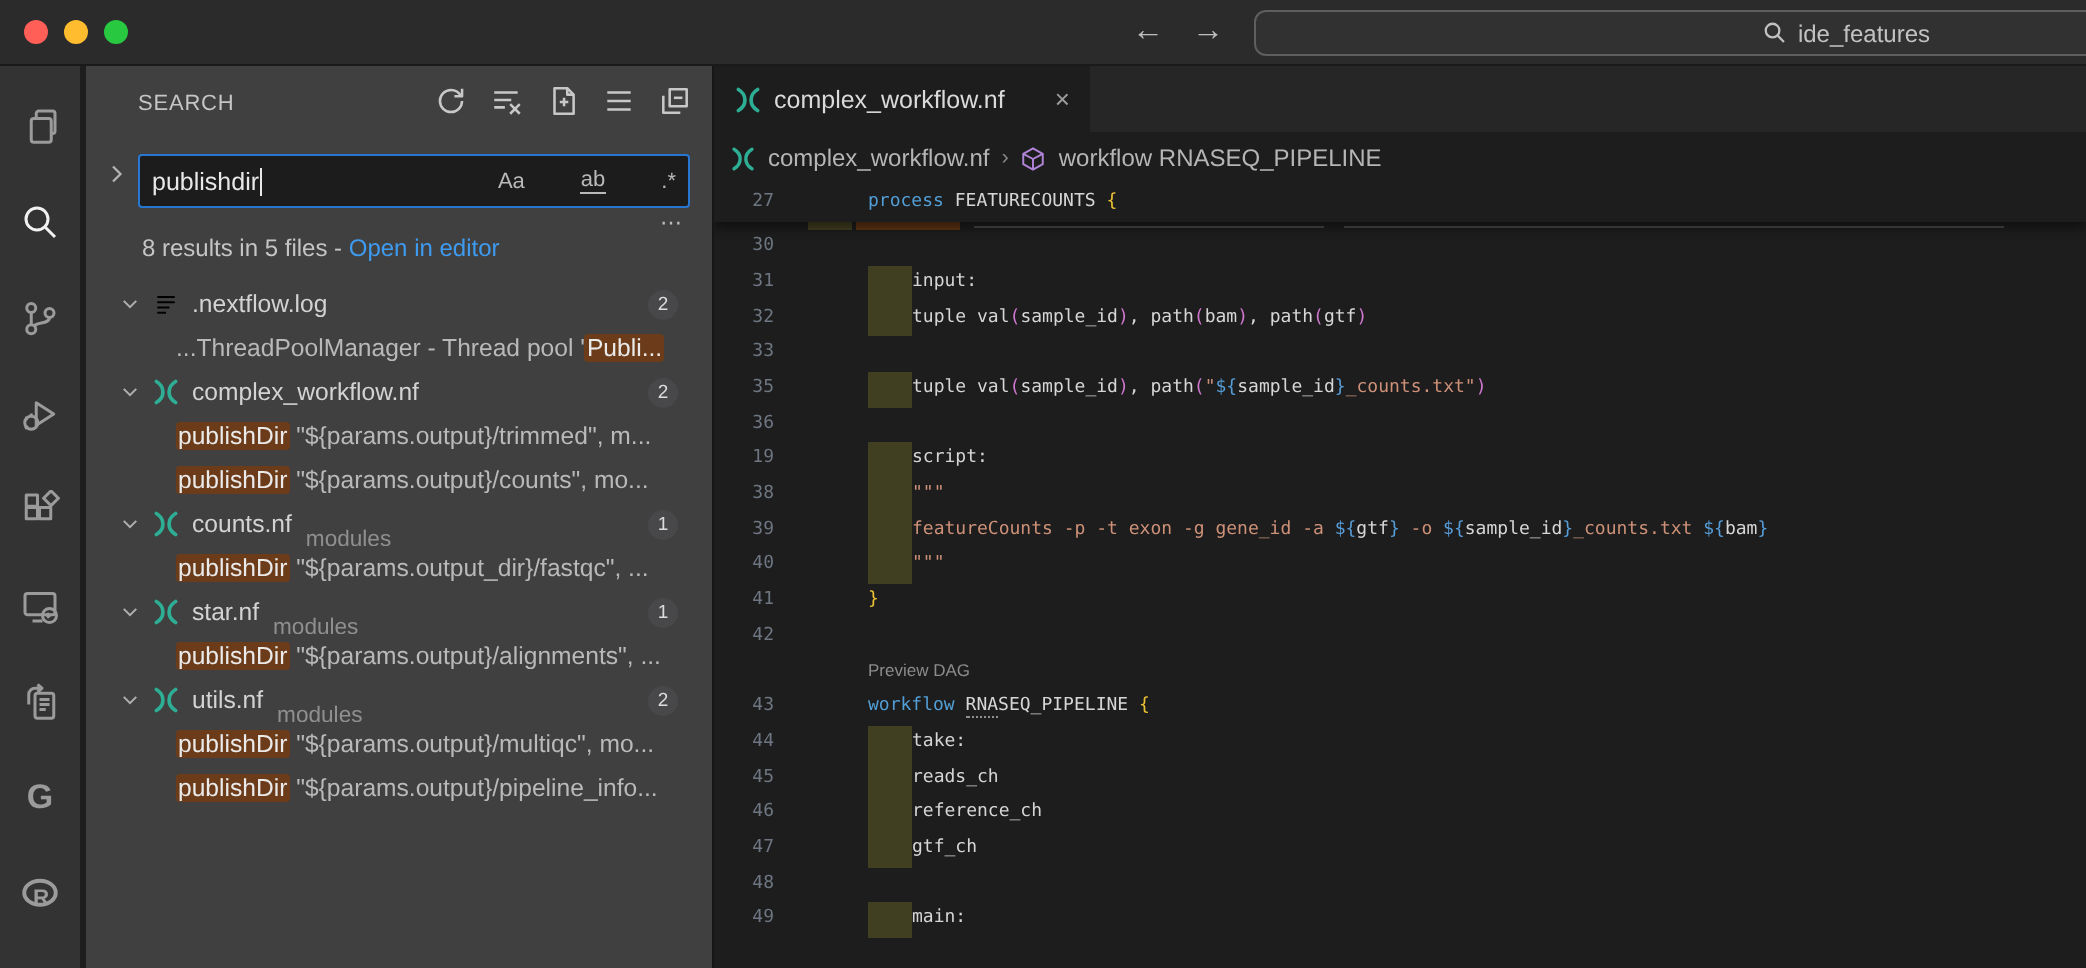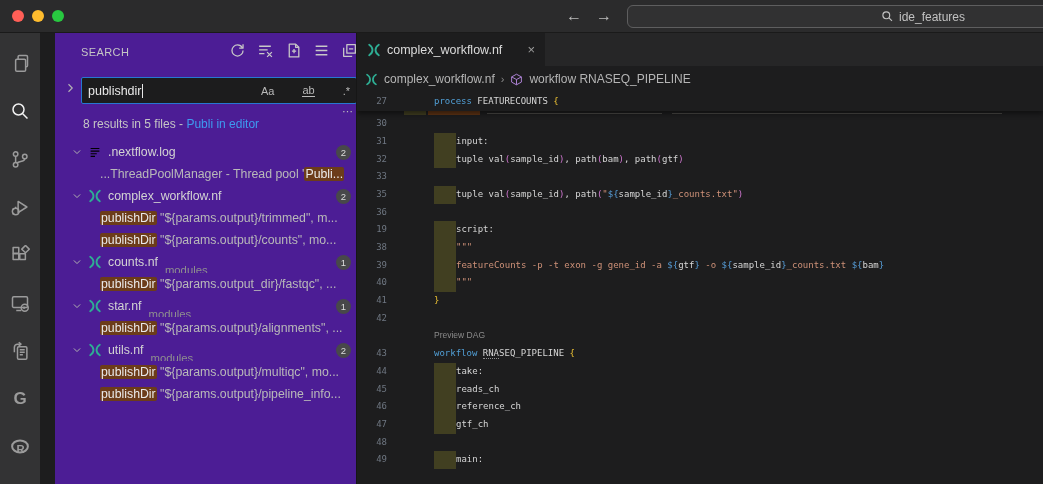--- a/index.html
+++ b/index.html
@@ -24,22 +24,22 @@
 
   
   .activitybar { position:absolute; left:0; top:33px; width:40px; height:451px;
                  background:#333334; padding-top:6px; }
   .ab-item { width:40px; height:48px; display:flex; align-items:center; justify-content:center;
              color:#9b9b9b; }
   .ab-item.active { color:#f2f2f2; }
   .ab-g { font-size:17px; font-weight:bold; color:#9b9b9b; }
 
   
-  .sidebar { position:absolute; left:55px; top:33px; width:316px; height:451px;
-             background:#4c1d95; overflow:hidden; }
+  .sidebar { position:absolute; left:43px; top:33px; width:316px; height:451px;
+             background:#404040; overflow:hidden; }
   .sb-header { position:absolute; left:0; top:0; right:0; height:34px; }
   .sb-title { position:absolute; left:26px; top:13px; font-size:11px; color:#c5c5c5; letter-spacing:.4px; }
   .sb-tools { position:absolute; right:12px; top:8px; display:flex; gap:9px; }
   .sb-tools .tool { width:19px; height:19px; display:flex; align-items:center; justify-content:center; color:#c8c8c8; }
 
   .replace-chevron { position:absolute; left:9px; top:47px; color:#b4b4b4; }
   .searchbox { position:absolute; left:26px; top:44px; right:14px; height:27px;
                background:#1c1c1d; border:1px solid #2777d1; border-radius:2px;
                display:flex; align-items:center; padding:0 6px; }
   .sb-query { color:#e8e8e8; font-size:12.5px; white-space:pre; }
@@ -259,21 +259,21 @@
     <div class="sb-opts">
       <span>Aa</span>
       <span class="opt-word">ab</span>
       <span>.*</span>
     </div>
   </div>
 
   <div class="sb-dots">⋯</div>
 
   <div class="sb-summary">
-    <span>8 results in 5 files - </span><a href="#">Publi in editor</a>
+    <span>8 results in 5 files - </span><a href="#">Open in editor</a>
   </div>
 
   <div class="tree" id="results-tree">
       <div class="trow">
         <span class="chev">
           <svg width="10" height="10" viewBox="0 0 16 16" fill="none" stroke="#b0b0b0" stroke-width="1.6">
             <polyline points="3,5.5 8,10.5 13,5.5"></polyline>
           </svg>
         </span>
         <span class="ficon">

